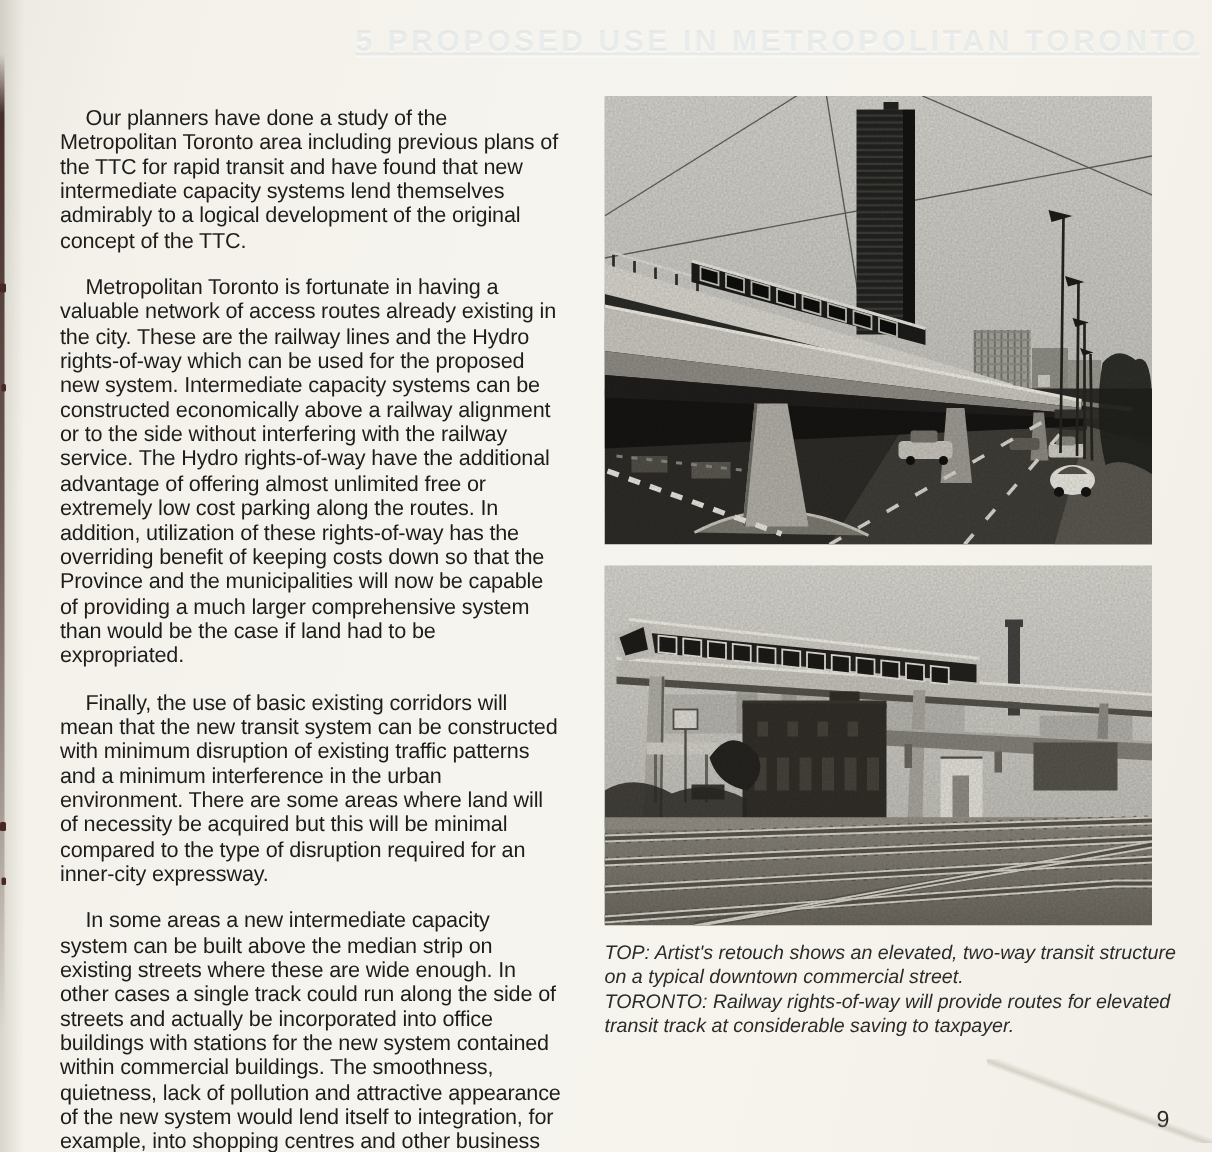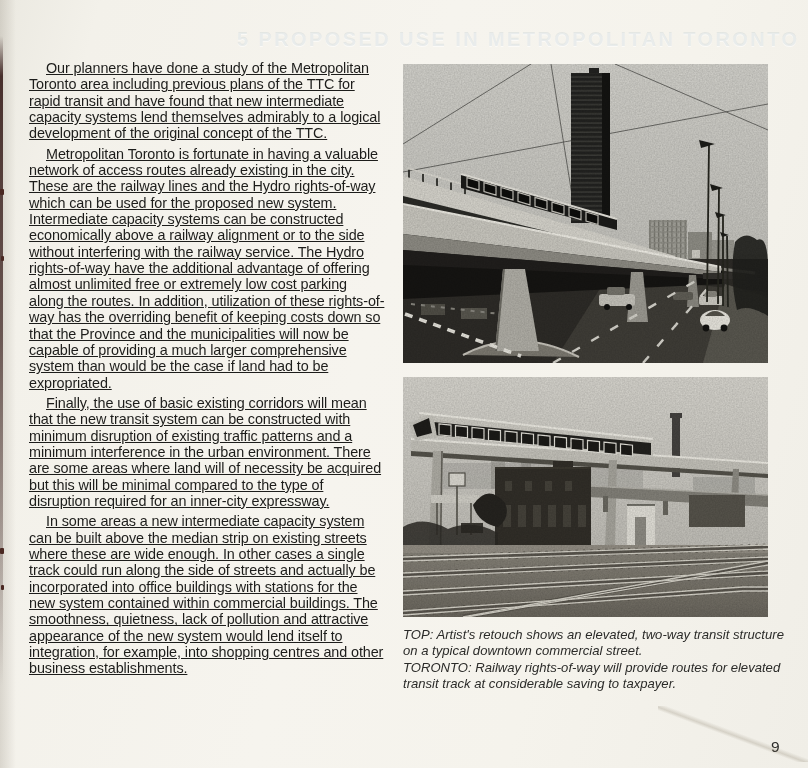--- a/index.html
+++ b/index.html
@@ -21,31 +21,32 @@
     position:absolute;left:0;top:36px;width:3px;height:650px;
     background:linear-gradient(180deg,rgba(46,18,16,0) 0,rgba(46,18,16,.85) 40px,rgba(46,18,16,.65) 300px,rgba(46,18,16,.35) 480px,rgba(46,18,16,0) 100%);
   }
   .speck{position:absolute;background:#4a2822;border-radius:1px;}
   .crease-br{
     position:absolute;right:0;bottom:6px;width:150px;height:56px;
     background:linear-gradient(to top right,rgba(0,0,0,0) 46%,rgba(140,130,110,.28) 49%,rgba(0,0,0,0) 53%);
     pointer-events:none;
   }
   .ghost-header{
-    position:absolute;left:237px;top:28px;width:566px;
+    position:absolute;left:237px;top:17px;width:566px;
     font-size:20px;font-weight:700;letter-spacing:2.4px;white-space:nowrap;
     color:rgba(146,168,178,.16);
     text-shadow:0 1px 0 rgba(255,255,255,.55);
+    text-decoration:underline;
   }
   .body-text{
     position:absolute;left:25px;top:56px;width:364px;
     font-size:14.4px;line-height:16.35px;letter-spacing:-.1px;
     color:#1d1d1b;text-align:left;
   }
-  .body-text p{margin:4px;text-indent:17px;text-decoration:underline;}
+  .body-text p{margin:15px;text-indent:17px;}
   .photo{position:absolute;background:#c9c8c2;overflow:hidden;}
   .photo-top{left:403px;top:64px;width:365px;height:299px;}
   .photo-bottom{left:403px;top:377px;width:365px;height:240px;}
   .photo svg{display:block;}
   .captions{
     position:absolute;left:403px;top:627px;width:382px;
     font-style:italic;font-size:13.1px;line-height:16.4px;color:#2b2b29;
   }
   .captions p{margin:0;}
   .page-number{

